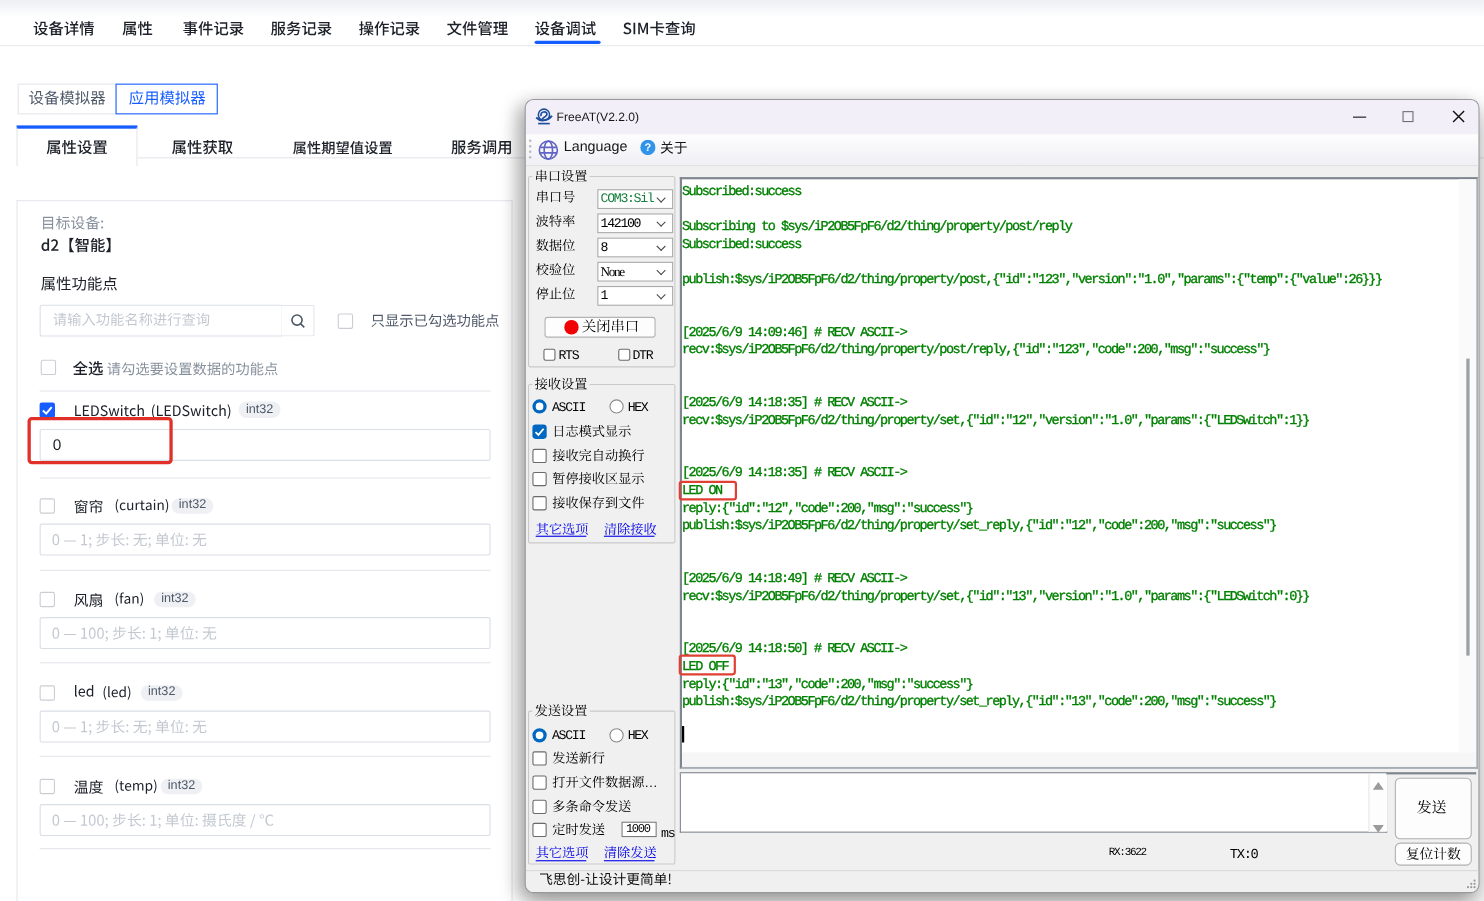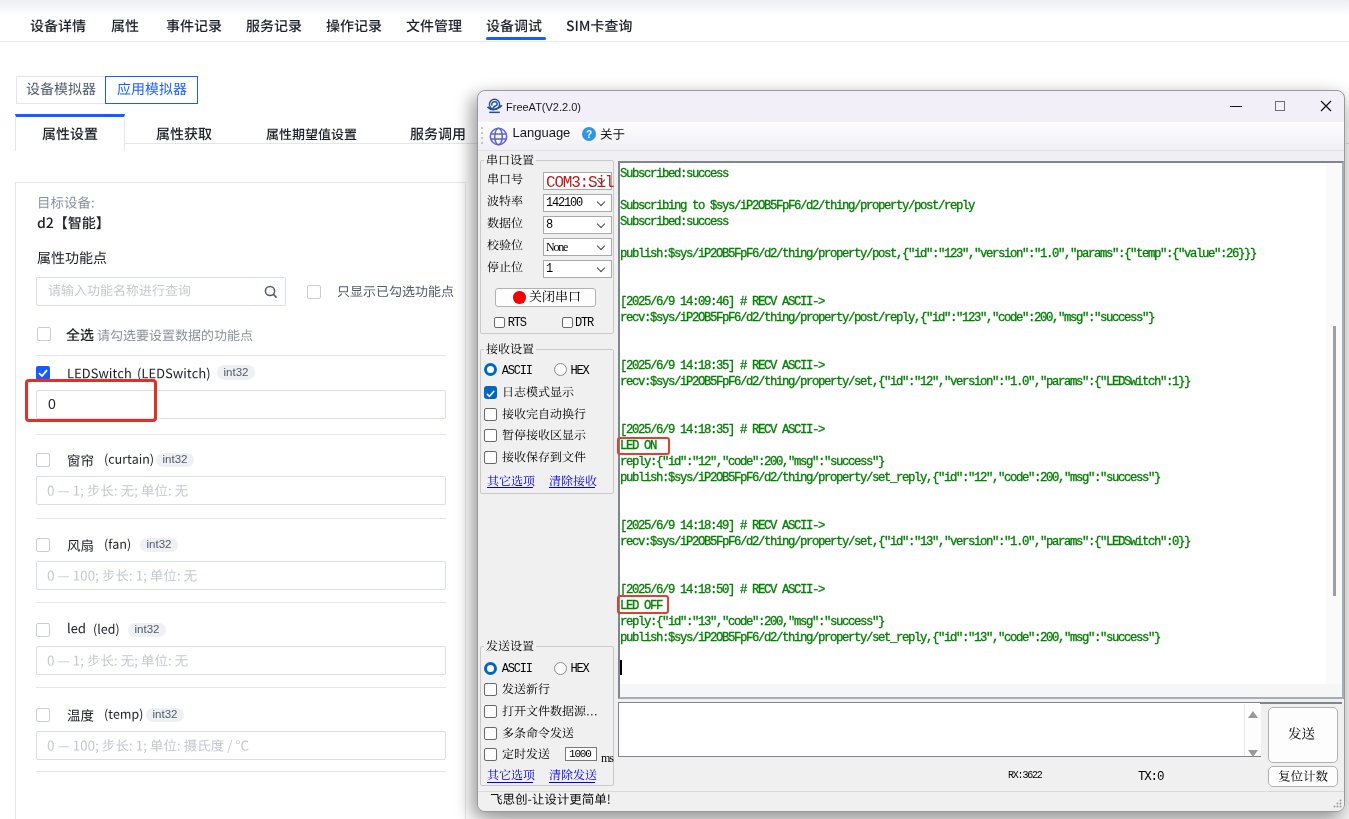--- a/index.html
+++ b/index.html
@@ -581,21 +581,21 @@
       <use href="#g120" x="1000"></use>
       <use href="#g121" x="2000"></use>
       <use href="#g122" x="3000"></use>
     </svg>
     <svg class="abs " style="left:9px;top:82.1px;" width="36" height="13.56" viewBox="0 -860 3000 1130" fill="#000">
       <use href="#g119" x="0"></use>
       <use href="#g120" x="1000"></use>
       <use href="#g123" x="2000"></use>
     </svg>
     <div class="abs" style="left:64.5px;top:81.3px;width:69px;height:17.5px;background:#fff;border:1px solid #a9a9a9"></div>
-    <div class="abs" style="left:68px;top:83.3px;font-family:'Liberation Mono',monospace;font-size:16px;letter-spacing:-1.2px;color:#b91c1c;white-space:pre">COM3:Sil</div>
+    <div class="abs" style="left:68px;top:83.3px;font-family:'Liberation Mono',monospace;font-size:12px;letter-spacing:-1.2px;color:#15803d;white-space:pre">COM3:Sil</div>
     <div class="abs" style="left:120px;top:86.3px;width:6px;height:6px;border-right:1.4px solid #4a4a4a;border-bottom:1.4px solid #4a4a4a;transform:rotate(45deg)"></div>
     <svg class="abs " style="left:9px;top:104.1px;" width="36" height="13.56" viewBox="0 -860 3000 1130" fill="#000">
       <use href="#g124" x="0"></use>
       <use href="#g125" x="1000"></use>
       <use href="#g126" x="2000"></use>
     </svg>
     <div class="abs" style="left:64.5px;top:103.3px;width:69px;height:17.5px;background:#fff;border:1px solid #a9a9a9"></div>
     <div class="abs" style="left:68px;top:105.3px;font-family:'Liberation Mono',monospace;font-size:12px;letter-spacing:-1.2px;color:#000;white-space:pre">142100</div>
     <div class="abs" style="left:120px;top:108.3px;width:6px;height:6px;border-right:1.4px solid #4a4a4a;border-bottom:1.4px solid #4a4a4a;transform:rotate(45deg)"></div>
     <svg class="abs " style="left:9px;top:126.1px;" width="36" height="13.56" viewBox="0 -860 3000 1130" fill="#000">
@@ -744,21 +744,21 @@
     </svg>
     <div class="abs" style="left:5.7px;top:657px;width:13px;height:13px;border:1.2px solid #6a6a6a;border-radius:2px;background:#fff"></div>
     <svg class="abs " style="left:23.8px;top:657.3px;" width="48" height="13.56" viewBox="0 -860 4000 1130" fill="#000">
       <use href="#g173" x="0"></use>
       <use href="#g174" x="1000"></use>
       <use href="#g162" x="2000"></use>
       <use href="#g163" x="3000"></use>
     </svg>
     <div class="abs" style="left:87.4px;top:656.1px;width:32px;height:13.5px;background:#fff;border:1px solid #7a7a7a"></div>
     <div class="abs" style="left:91px;top:656.5px;font-family:Liberation Mono, monospace;font-size:11px;letter-spacing:-1.2px;color:#000;white-space:pre">1000</div>
-    <div class="abs" style="left:123px;top:660px;font-family:Liberation Serif, serif;font-size:12px;letter-spacing:-1.2px;color:#000;white-space:pre">ms</div>
+    <div class="abs" style="left:123px;top:660px;font-family:Liberation Mono, monospace;font-size:12px;letter-spacing:-1.2px;color:#000;white-space:pre">ms</div>
     <svg class="abs " style="left:9.1px;top:678.2px;" width="48" height="13.56" viewBox="0 -860 4000 1130" fill="#0000e8">
       <use href="#g156" x="0"></use>
       <use href="#g157" x="1000"></use>
       <use href="#g158" x="2000"></use>
       <use href="#g159" x="3000"></use>
     </svg>
     <div class="abs" style="left:9.1px;top:690.5px;width:46px;height:1px;background:#0000e8"></div>
     <svg class="abs " style="left:70.5px;top:678.2px;" width="48" height="13.56" viewBox="0 -860 4000 1130" fill="#0000e8">
       <use href="#g160" x="0"></use>
       <use href="#g161" x="1000"></use>
@@ -807,21 +807,21 @@
     <div class="abs" style="left:140px;top:612px;width:643px;height:54px;background:#fff;border:1px solid #7f868f;border-top:none"></div>
     <div class="abs" style="left:766px;top:613px;width:17px;height:52px;background:#fdfdfd;border-left:1px solid #e6e6e6"></div>
     <div class="abs" style="left:769.5px;top:620px;width:0;height:0;border-left:5px solid transparent;border-right:5px solid transparent;border-bottom:7px solid #9a9a9a"></div>
     <div class="abs" style="left:769.5px;top:659px;width:0;height:0;border-left:5px solid transparent;border-right:5px solid transparent;border-top:7px solid #9a9a9a"></div>
     <div class="abs" style="left:789.5px;top:615.9px;width:70.5px;height:55.8px;background:#fdfdfd;border:1.3px solid #b0b0b3;border-radius:5px"></div>
     <svg class="abs " style="left:809.5px;top:636.2px;" width="27" height="15.25" viewBox="0 -860 2000 1130" fill="#000">
       <use href="#g162" x="0"></use>
       <use href="#g163" x="1000"></use>
     </svg>
     <div class="abs" style="left:530px;top:678.5px;font-family:'Liberation Mono',monospace;font-size:10px;letter-spacing:-1.2px;color:#000;white-space:pre">RX:3622</div>
-    <div class="abs" style="left:660px;top:678.5px;font-family:'Liberation Mono',monospace;font-size:12.5px;letter-spacing:-1.2px;color:#000;white-space:pre">TX:0</div>
+    <div class="abs" style="left:640px;top:678.5px;font-family:'Liberation Mono',monospace;font-size:12.5px;letter-spacing:-1.2px;color:#000;white-space:pre">TX:0</div>
     <div class="abs" style="left:789.5px;top:675px;width:70.5px;height:20.6px;background:#fdfdfd;border:1.3px solid #b0b0b3;border-radius:5px"></div>
     <svg class="abs " style="left:800px;top:679.2px;" width="50" height="14.12" viewBox="0 -860 4000 1130" fill="#000">
       <use href="#g175" x="0"></use>
       <use href="#g129" x="1000"></use>
       <use href="#g176" x="2000"></use>
       <use href="#g127" x="3000"></use>
     </svg>
     <div class="abs" style="left:0px;top:700px;width:866px;height:22px;background:#f0f0f0;border-top:1px solid #d9d9d9"></div>
     <svg class="abs " style="left:12px;top:701.5px;" width="120.88" height="14.12" viewBox="0 -860 9670 1130" fill="#111">
       <use href="#g177" x="0"></use>

